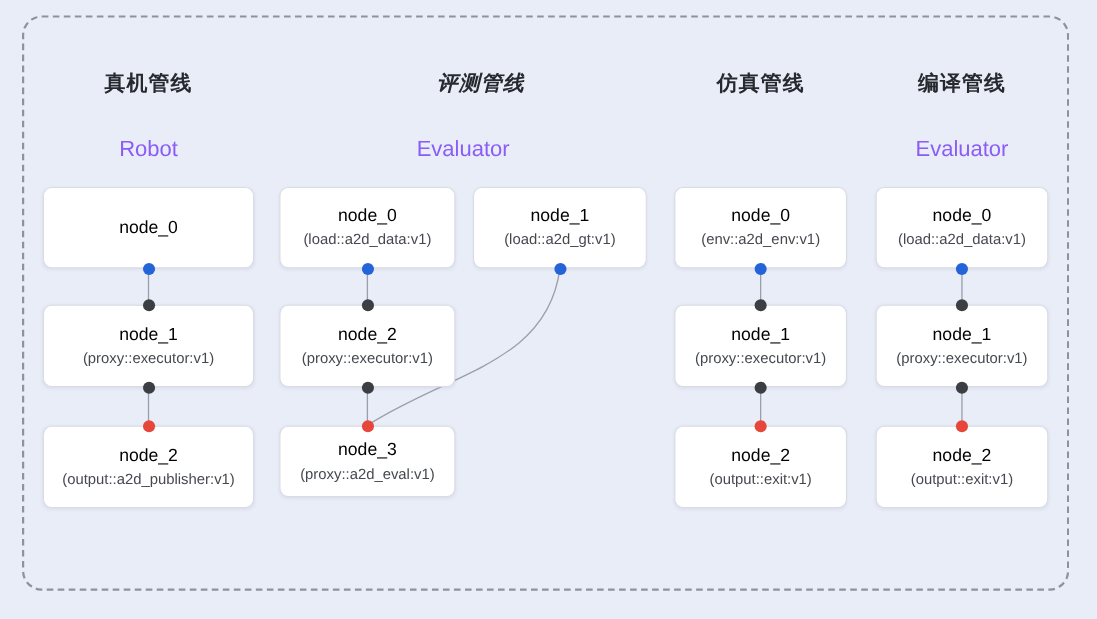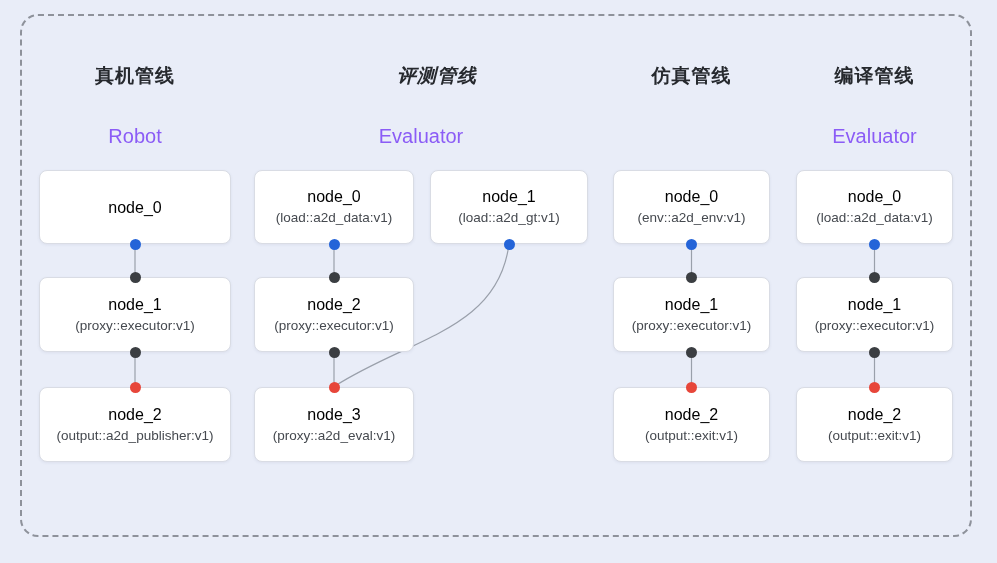--- a/index.html
+++ b/index.html
@@ -93,21 +93,21 @@
     <div class="node-sub">(load::a2d_data:v1)</div>
   </div>
   <div class="node" style="left:430px;top:170px;width:158px;height:74px;">
     <div class="node-title">node_1</div>
     <div class="node-sub">(load::a2d_gt:v1)</div>
   </div>
   <div class="node" style="left:254px;top:277px;width:160px;height:75px;">
     <div class="node-title">node_2</div>
     <div class="node-sub">(proxy::executor:v1)</div>
   </div>
-  <div class="node" style="left:254px;top:387px;width:160px;height:75px;">
+  <div class="node" style="left:254px;top:387px;width:160px;height:65px;">
     <div class="node-title">node_3</div>
     <div class="node-sub">(proxy::a2d_eval:v1)</div>
   </div>
 
   <div class="node" style="left:613px;top:170px;width:157px;height:74px;">
     <div class="node-title">node_0</div>
     <div class="node-sub">(env::a2d_env:v1)</div>
   </div>
   <div class="node" style="left:613px;top:277px;width:157px;height:75px;">
     <div class="node-title">node_1</div>

